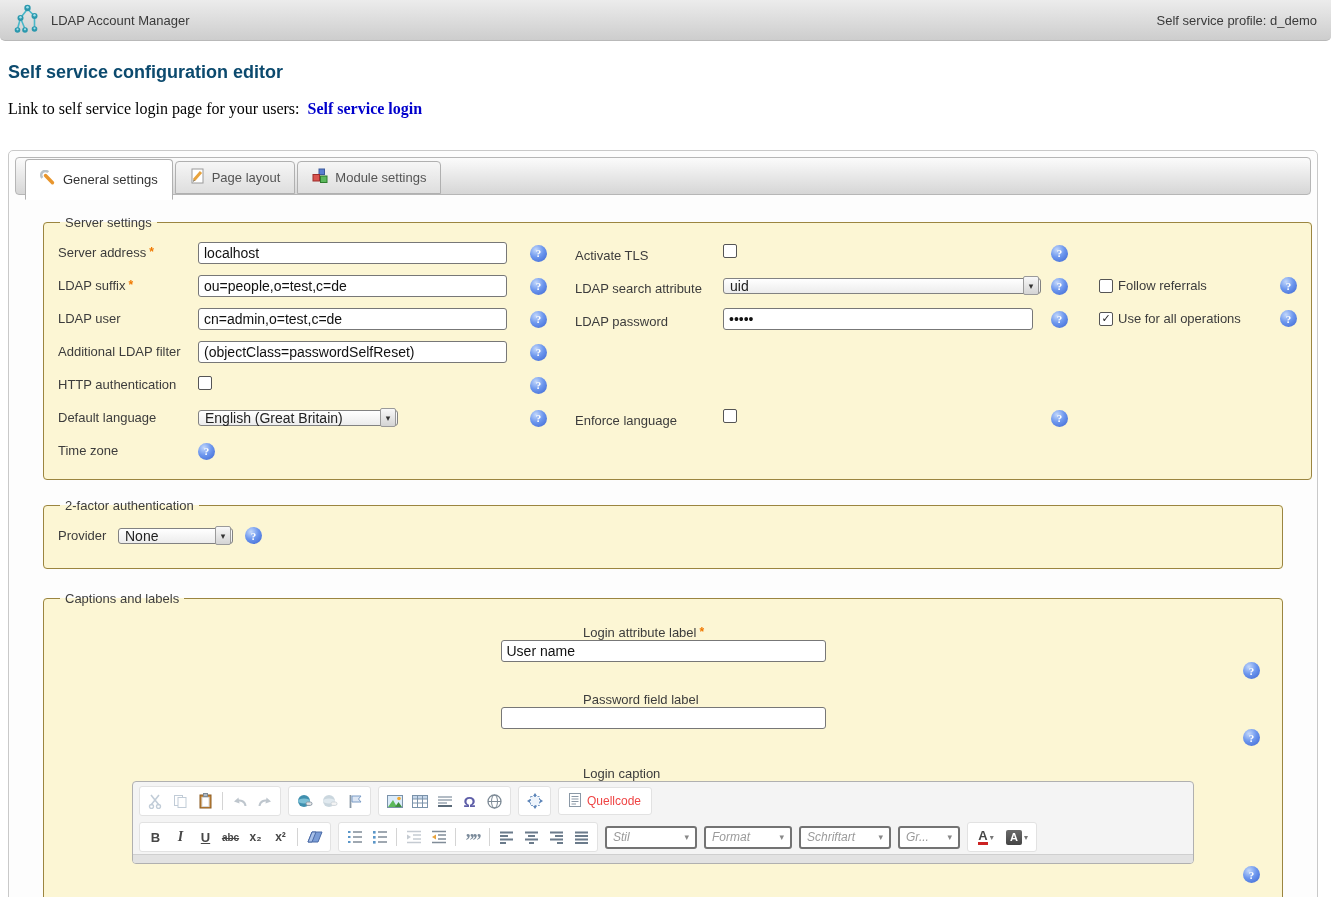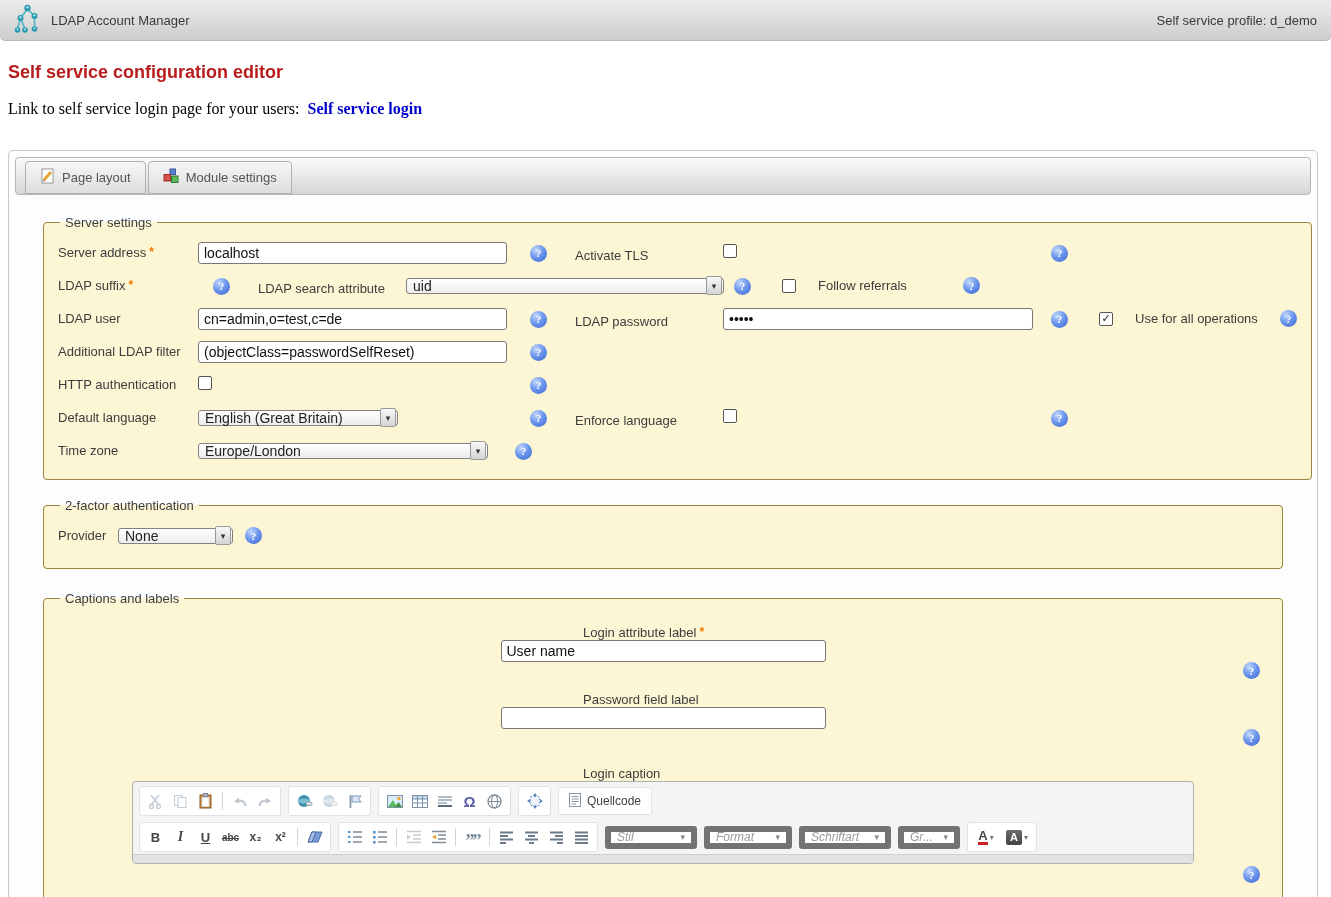--- a/index.html
+++ b/index.html
@@ -11,21 +11,21 @@
   
   .topbar {
     height:41px; display:flex; align-items:center; justify-content:space-between;
     padding:0 14px; background:linear-gradient(#ececec,#cdcdcd);
     border-bottom:1px solid #b9b9b9; border-radius:0 0 5px 5px;gap:8px;
   }
   .topbar-left { display:flex; align-items:center; gap:10px; }
   .app-title { font-size:13px; color:#3a3a3a; }
   .profile-label { font-size:13px; color:#3a3a3a; }
   
-  .page-title { font-size:18px; font-weight:bold; color:#b91c1c; margin:21px 0 0 8px; }
+  .page-title { font-size:18px; font-weight:bold; color:#0c4a6e; margin:21px 0 0 8px; }
   .intro-line { font-family:"Liberation Serif", serif; font-size:16px; color:#000; margin:17px 0 16px 8px; }
   .login-link { color:#0000cc; font-weight:bold; text-decoration:none; margin-left:4px; }
   
   .container {
     position:absolute; left:8px; top:150px; width:1310px; height:900px;
     border:1px solid #c9c9c9; border-radius:5px; background:#fdfdfd; padding:6px;
   }
   .tabstrip {
     height:38px; border:1px solid #b6b6b6; border-radius:4px;
     background:linear-gradient(#fbfbfb,#d6d6d6);
@@ -44,21 +44,21 @@
   
   fieldset {
     margin:20px 28px 0 28px; background:#fcf6d4; border:1px solid #9b8540;
     border-radius:4px; padding:6px 14px 12px 14px;
   }
   legend { font-size:13px; color:#3d3d3d; padding:0 5px; margin-left:2px; }
   .srow { display:flex; align-items:center; height:33px; }
   .lbl { font-size:13px; color:#3c3c3c; }
   .c-l1 { width:140px; } .c-c1 { width:317px; } .c-h1 { width:60px; padding-left:15px; }
   .c-l2 { width:148px;margin-top:6px; } .c-c2 { width:318px; } .c-h2 { width:58px; padding-left:10px; }
-  .c-x  { width:181px; display:flex; align-items:center; gap:22px; }
+  .c-x  { width:181px; display:flex; align-items:center; gap:5px; }
   .req { color:#f07800; font-weight:bold; font-size:12px; vertical-align:top; margin-left:3px; }
   .inp {
     height:22px; width:309px; border:1px solid #777; border-radius:3px;
     font:14px "Liberation Sans", sans-serif; padding:1px 5px; color:#111; background:#fff;
   }
   .help {
     width:17px; height:17px; border-radius:50%; flex:0 0 auto;
     background:radial-gradient(circle at 35% 28%, #c3d8fb 0%, #6d97ee 45%, #3a63d0 100%);
     color:#fff; font-size:11px; font-weight:bold; font-family:"Liberation Serif",serif;
     display:inline-flex; align-items:center; justify-content:center; cursor:pointer;
@@ -100,33 +100,33 @@
   .tsep { width:1px; height:18px; background:#d4d4d4; margin:0 4px; }
   .tglyph { font-size:13px; font-weight:bold; color:#474747; }
   .tglyph.it { font-style:italic; font-family:"Liberation Serif",serif; font-size:14px; }
   .tglyph.un { text-decoration:underline; }
   .tglyph.st { font-weight:bold; font-size:10px; text-decoration:line-through; letter-spacing:0; }
   .tglyph.om { color:#5e5ea8; font-weight:bold; font-size:15px; }
   .tglyph.quote { font-family:"Liberation Serif",serif; color:#7a8a9a; font-size:18px; letter-spacing:-2px; line-height:8px; padding-top:8px;}
   .grayed { opacity:.55; }
   .combo {
     display:flex; align-items:center; justify-content:space-between; height:23px;
-    background:#fff; border:6px solid #737373; border-radius:3px; padding:0 6px;
+    background:#fff; border:2px solid #737373; border-radius:3px; padding:0 6px;
     margin-right:7px; cursor:pointer; font-size:12px; color:#9a9a9a; font-style:italic;
   }
   .combo::after { content:"▾"; color:#888; font-style:normal; margin-left:8px; font-size:9px; }
   .acolor { font-size:13px; font-weight:bold; color:#474747; border-bottom:3px solid #c22; line-height:13px; }
   .abg {
     width:16px; height:15px; background:linear-gradient(#6b6b6b,#444); border-radius:2px;
     color:#fff; font-size:11px; font-weight:bold; display:flex; align-items:center; justify-content:center;
   }
   .mini-arrow { font-size:8px; color:#777; margin-left:2px; }
   .srcbtn {
     display:flex; align-items:center; gap:6px; background:#fff; border:1px solid #e2e2e2;
-    border-radius:3px; height:28px; padding:0 10px; font-size:12px; color:#404040; cursor:pointer;
+    border-radius:3px; height:28px; padding:0 10px; font-size:12px; color:#ef4444; cursor:pointer;
   }
   .ed-content {
     background:#fff; border-top:1px solid #d1d1d1; height:97px; padding:11px 12px;
     font-size:13px; color:#333; cursor:text; margin-top:3px;
   }
   .ed-bottom { height:9px; background:#e2e2e2; border-top:1px solid #cfcfcf; border-radius:0 0 3px 3px; }
 </style>
 </head>
 <body>
 
@@ -159,20 +159,29 @@
 </div>
 
 <h1 class="page-title">Self service configuration editor</h1>
 <p class="intro-line">
   <span>Link to self service login page for your users:</span>
   <a href="#" class="login-link">Self service login</a>
 </p>
 
 <div class="container">
   <div class="tabstrip">
+    <div class="tab active">
+      <span>
+        <svg width="16" height="16" viewBox="0 0 16 16">
+          <path d="M8.2,2.2 A3.6,3.6 0 1 0 2.4,7.9" fill="none" stroke="#b9c2c9" stroke-width="2.6"></path>
+          <path d="M5.5 5.5 L12.5 12.8" stroke="#e8962e" stroke-width="3.4" stroke-linecap="round"></path>
+        </svg>
+      </span>
+      <span>General settings</span>
+    </div>
     <div class="tab">
       <span>
         <svg width="15" height="16" viewBox="0 0 15 16">
           <rect x="2" y="1" width="11" height="14" fill="#fff" stroke="#9a9a9a"></rect>
           <path d="M4 12 L11 4" stroke="#e8a33d" stroke-width="3"></path>
           <path d="M3 14 L5 12.5 L3.6 11.4 Z" fill="#6b5a3a"></path>
         </svg>
       </span>
       <span>Page layout</span>
     </div>
@@ -195,20 +204,21 @@
       <span class="lbl c-l1"><span>Server address</span><span class="req">*</span></span>
       <span class="c-c1"><input class="inp" type="text" value="localhost" style=""></span>
       <span class="c-h1"><span class="help">?</span></span>
       <span class="lbl c-l2">Activate TLS</span>
       <span class="c-c2"><span class="cb"></span></span>
       <span class="c-h2"><span class="help">?</span></span>
     </div>
 
     <div class="srow">
       <span class="lbl c-l1"><span>LDAP suffix</span><span class="req">*</span></span>
+      <span class="c-c1"><input class="inp" type="text" value="ou=people,o=test,c=de" style=""></span>
       <span class="c-h1"><span class="help">?</span></span>
       <span class="lbl c-l2">LDAP search attribute</span>
       <span class="c-c2"><span class="sel" style="width:318px">
             <span>uid</span>
             <span class="arrowbtn"></span>
           </span></span>
       <span class="c-h2"><span class="help">?</span></span>
       <span class="c-x">
           <span class="cb"></span>
           <span class="lbl">Follow referrals</span>
@@ -251,24 +261,20 @@
             <span class="arrowbtn"></span>
           </span></span>
       <span class="c-h1"><span class="help">?</span></span>
       <span class="lbl c-l2">Enforce language</span>
       <span class="c-c2"><span class="cb"></span></span>
       <span class="c-h2"><span class="help">?</span></span>
     </div>
 
     <div class="srow">
       <span class="lbl c-l1">Time zone</span>
-      <span class="c-c1"><span class="sel" style="width:290px">
-            <span>Europe/London</span>
-            <span class="arrowbtn"></span>
-          </span></span>
       <span class="c-h1" style="padding-left:0"><span class="help">?</span></span>
     </div>
   </fieldset>
 
   <fieldset style="margin-top:18px; padding-bottom:16px;">
     <legend>2-factor authentication</legend>
     <div class="srow">
       <span class="lbl" style="width:60px">Provider</span>
       <span class="sel" style="width:115px">
           <span>None</span>

